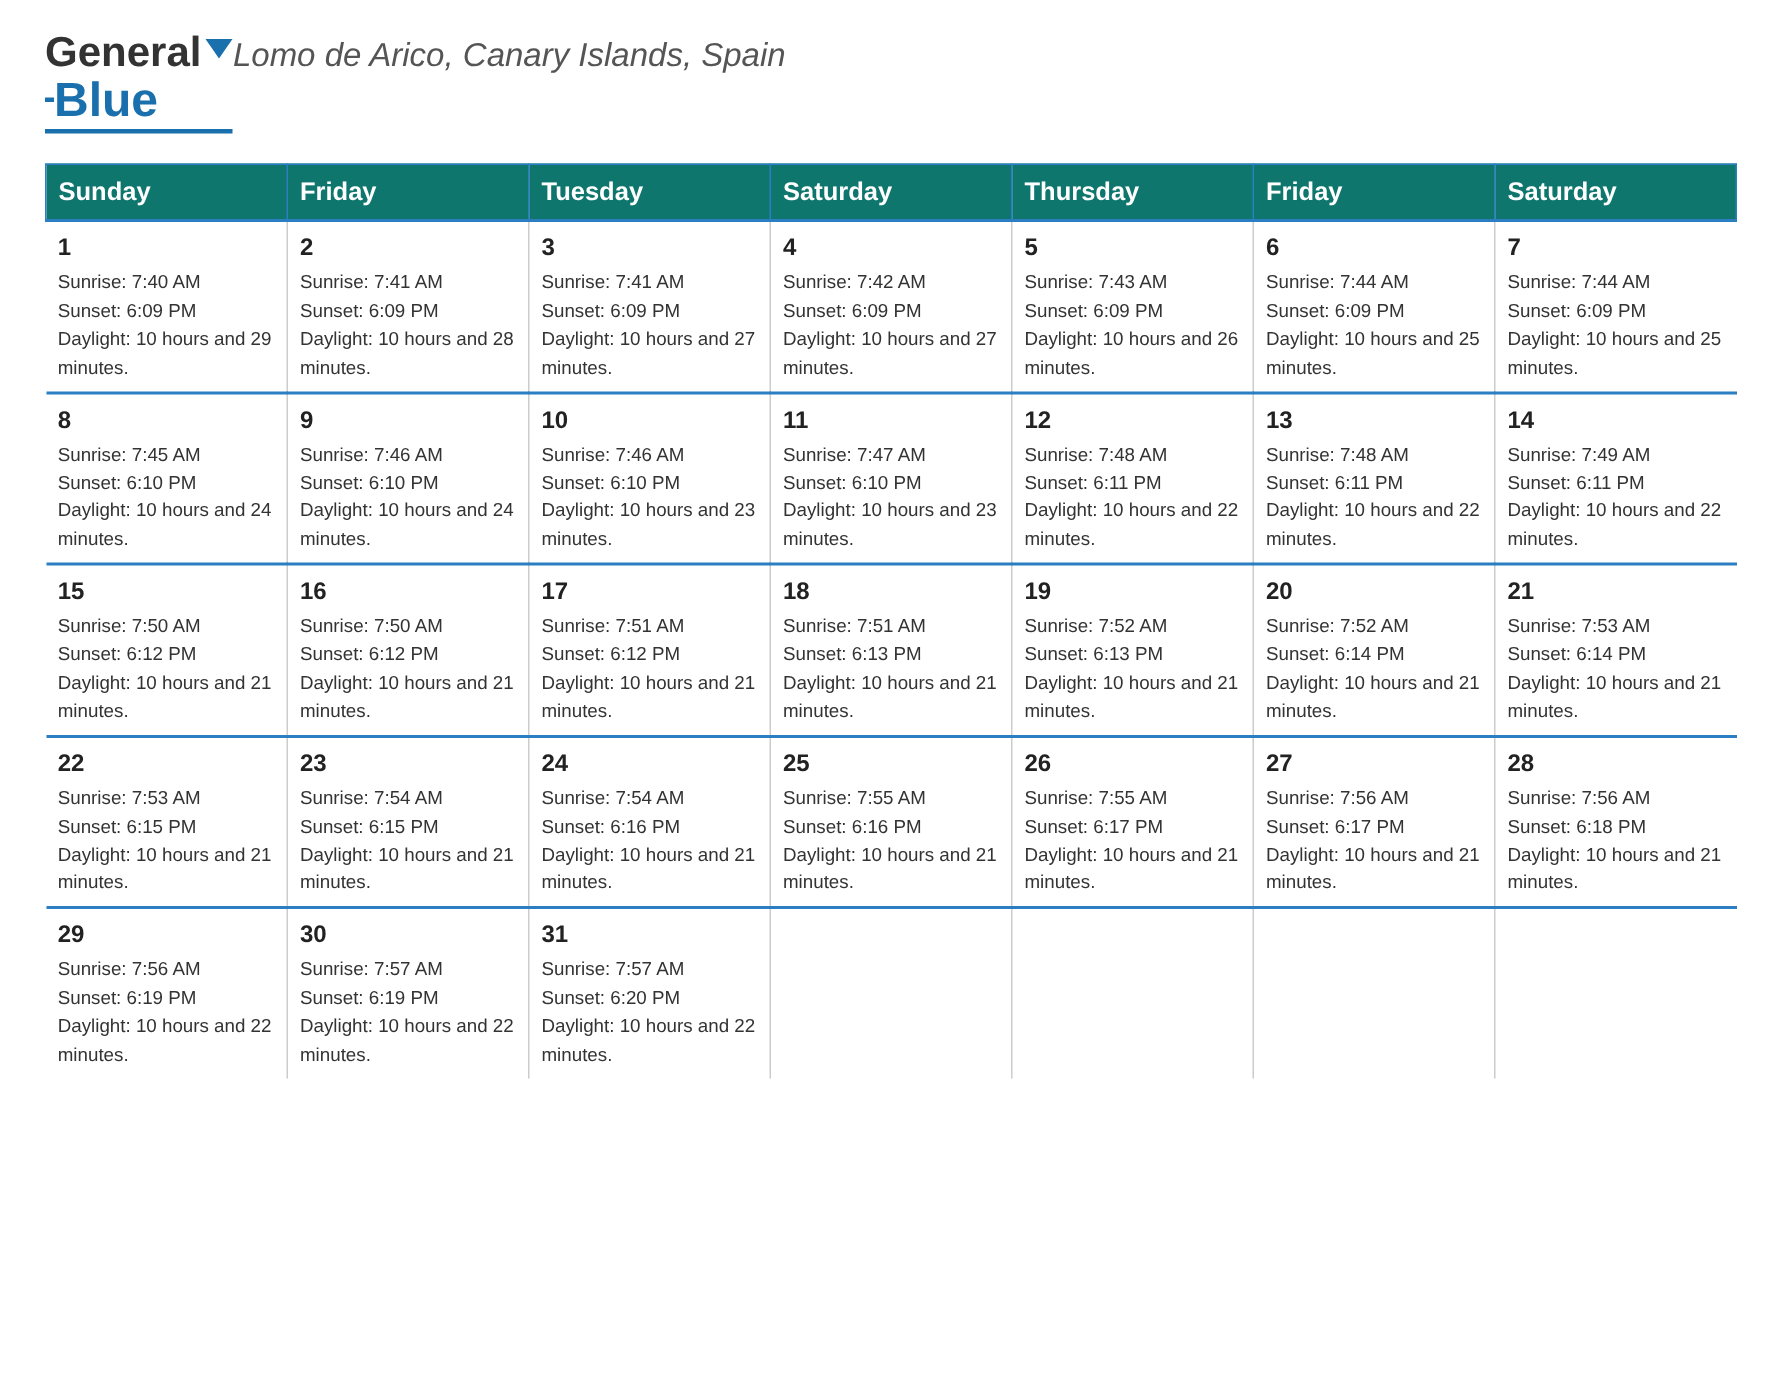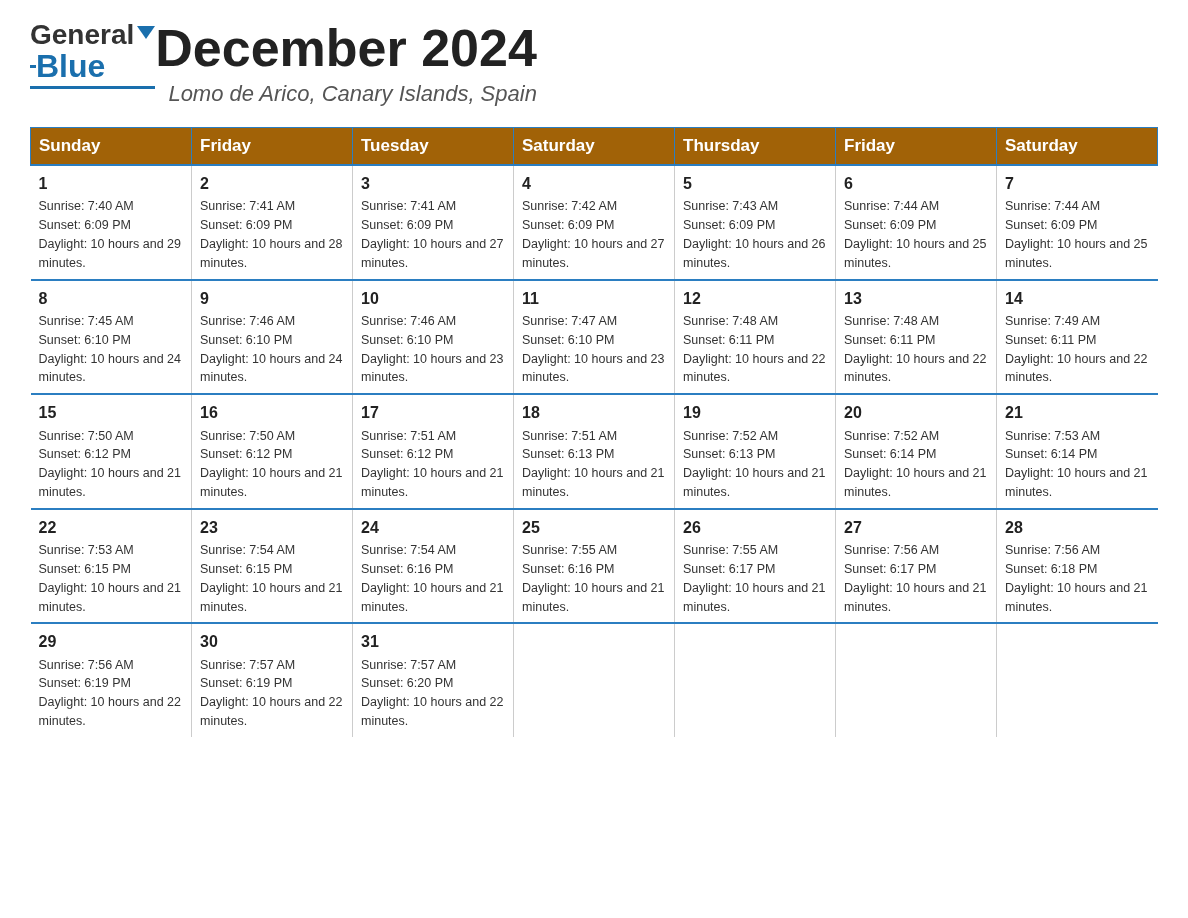--- a/index.html
+++ b/index.html
@@ -46,21 +46,21 @@
       color: #555;
       margin-top: 4px;
       font-style: italic;
     }
     table {
       width: 100%;
       border-collapse: collapse;
       table-layout: fixed;
     }
     thead tr {
-      background: #a16207;
+      background: #0f766e;
     }
     thead th {
       color: #fff;
       font-size: 17px;
       font-weight: bold;
       padding: 8px 8px;
       text-align: left;
       border: 1px solid #2b7ec1;
     }
     tbody tr {
@@ -100,21 +100,20 @@
       <span class="logo-text">General</span>
       <span style="display:inline-block; width:0; height:0; border-left:9px solid transparent; border-right:9px solid transparent; border-top:13px solid #1a6fad; margin-left:3px; margin-top:-6px;"></span>
     </div>
     <div style="display:flex; align-items:center; margin-top:-2px;">
       <div style="width:6px; height:3px; background:#1a6fad; margin-right:0;"></div>
       <span class="logo-text blue" style="font-size:32px; font-weight:bold; color:#1a6fad;">Blue</span>
     </div>
     <div class="logo-line"></div>
   </div>
   <div class="title-block">
-    <div class="month-title">December 2024</div>
     <div class="location">Lomo de Arico, Canary Islands, Spain</div>
   </div>
 </div>
 
 <table>
   <thead>
     <tr>
     <th>Sunday</th>
         <th>Friday</th>
         <th>Tuesday</th>

